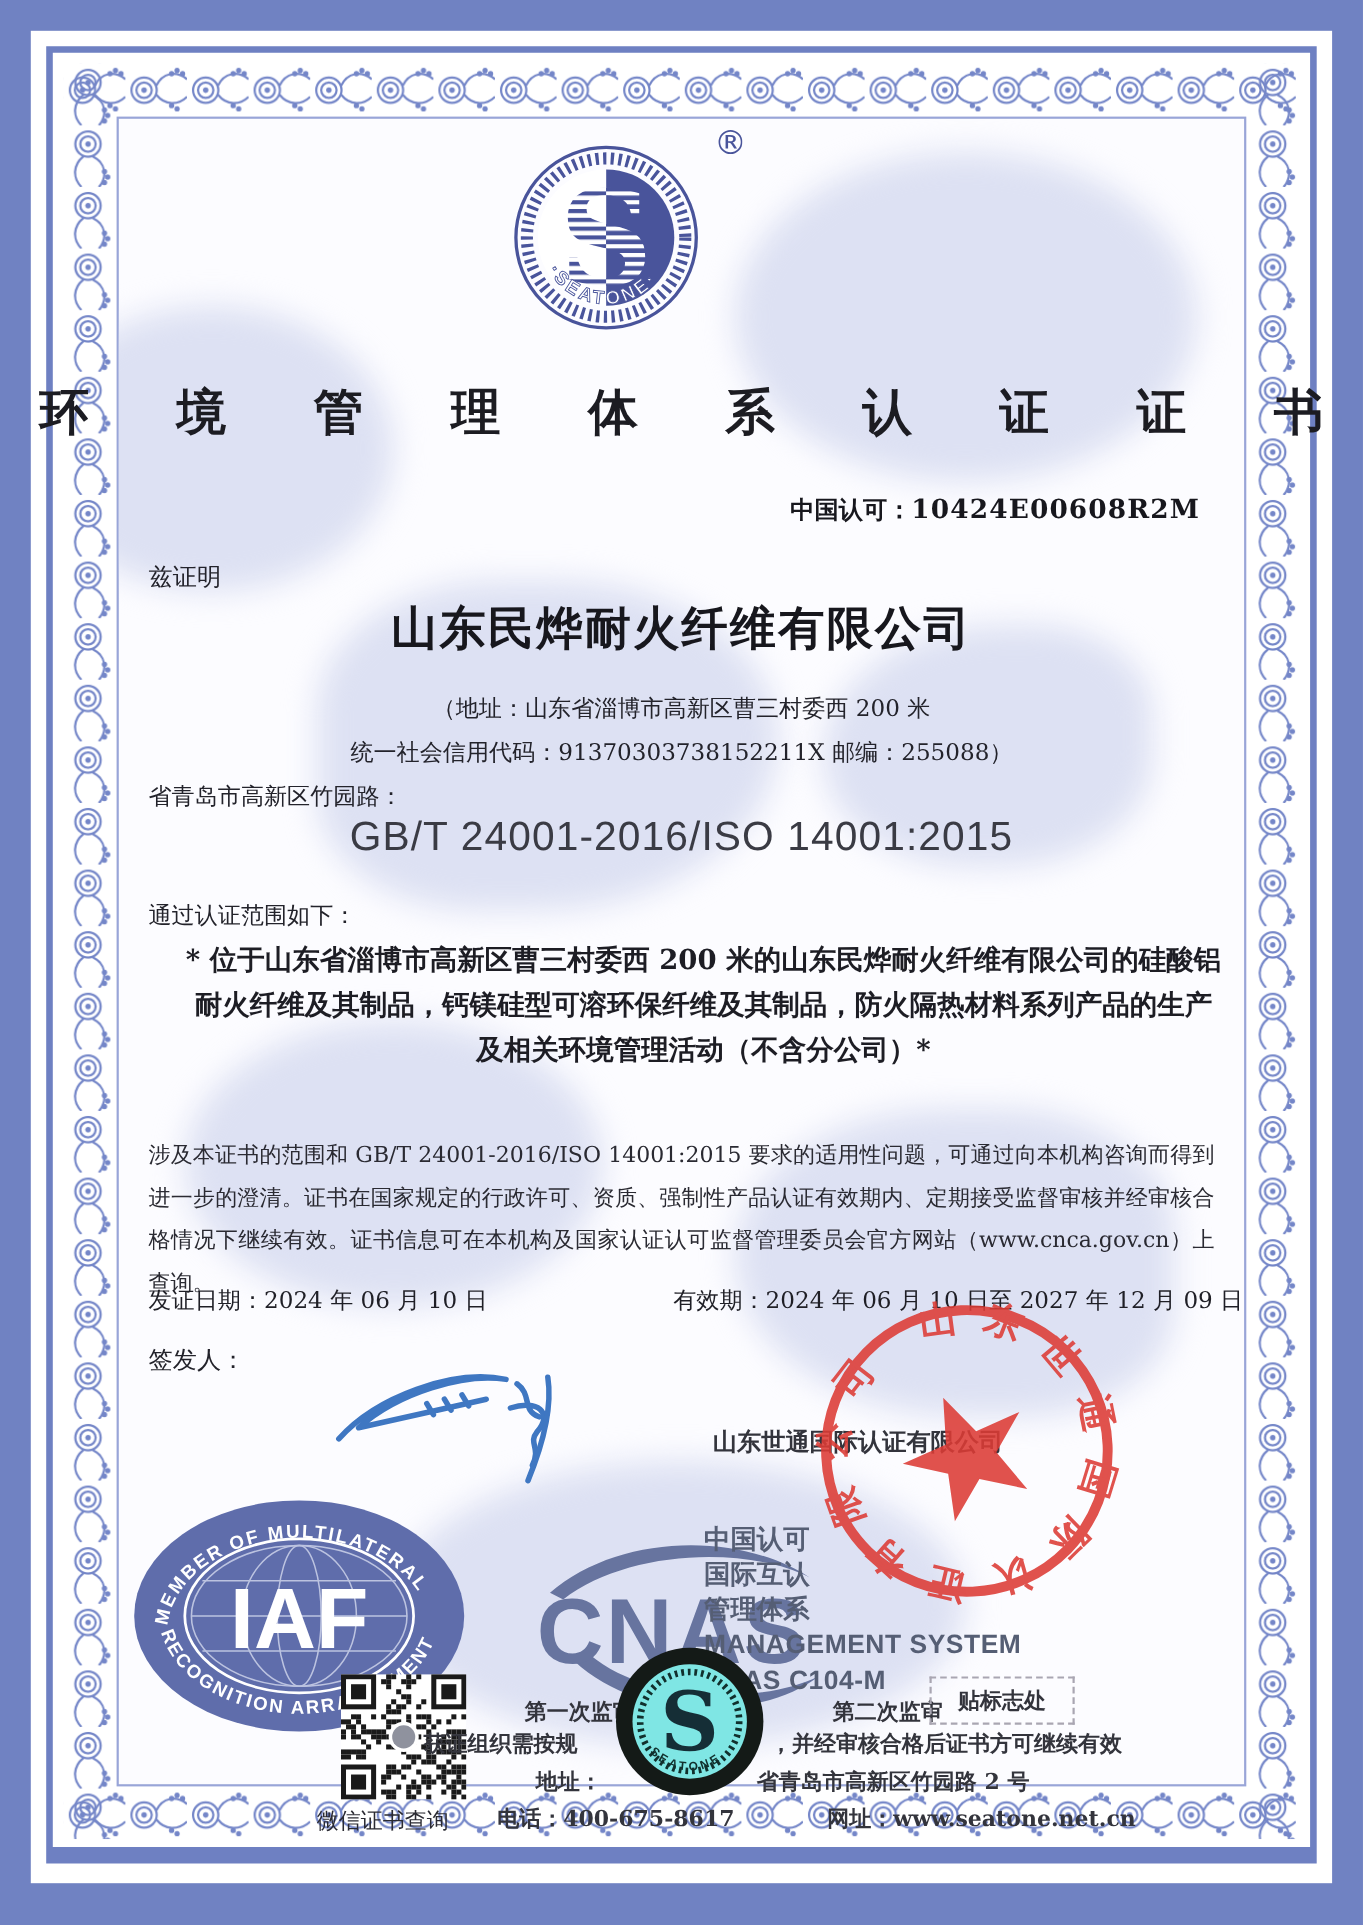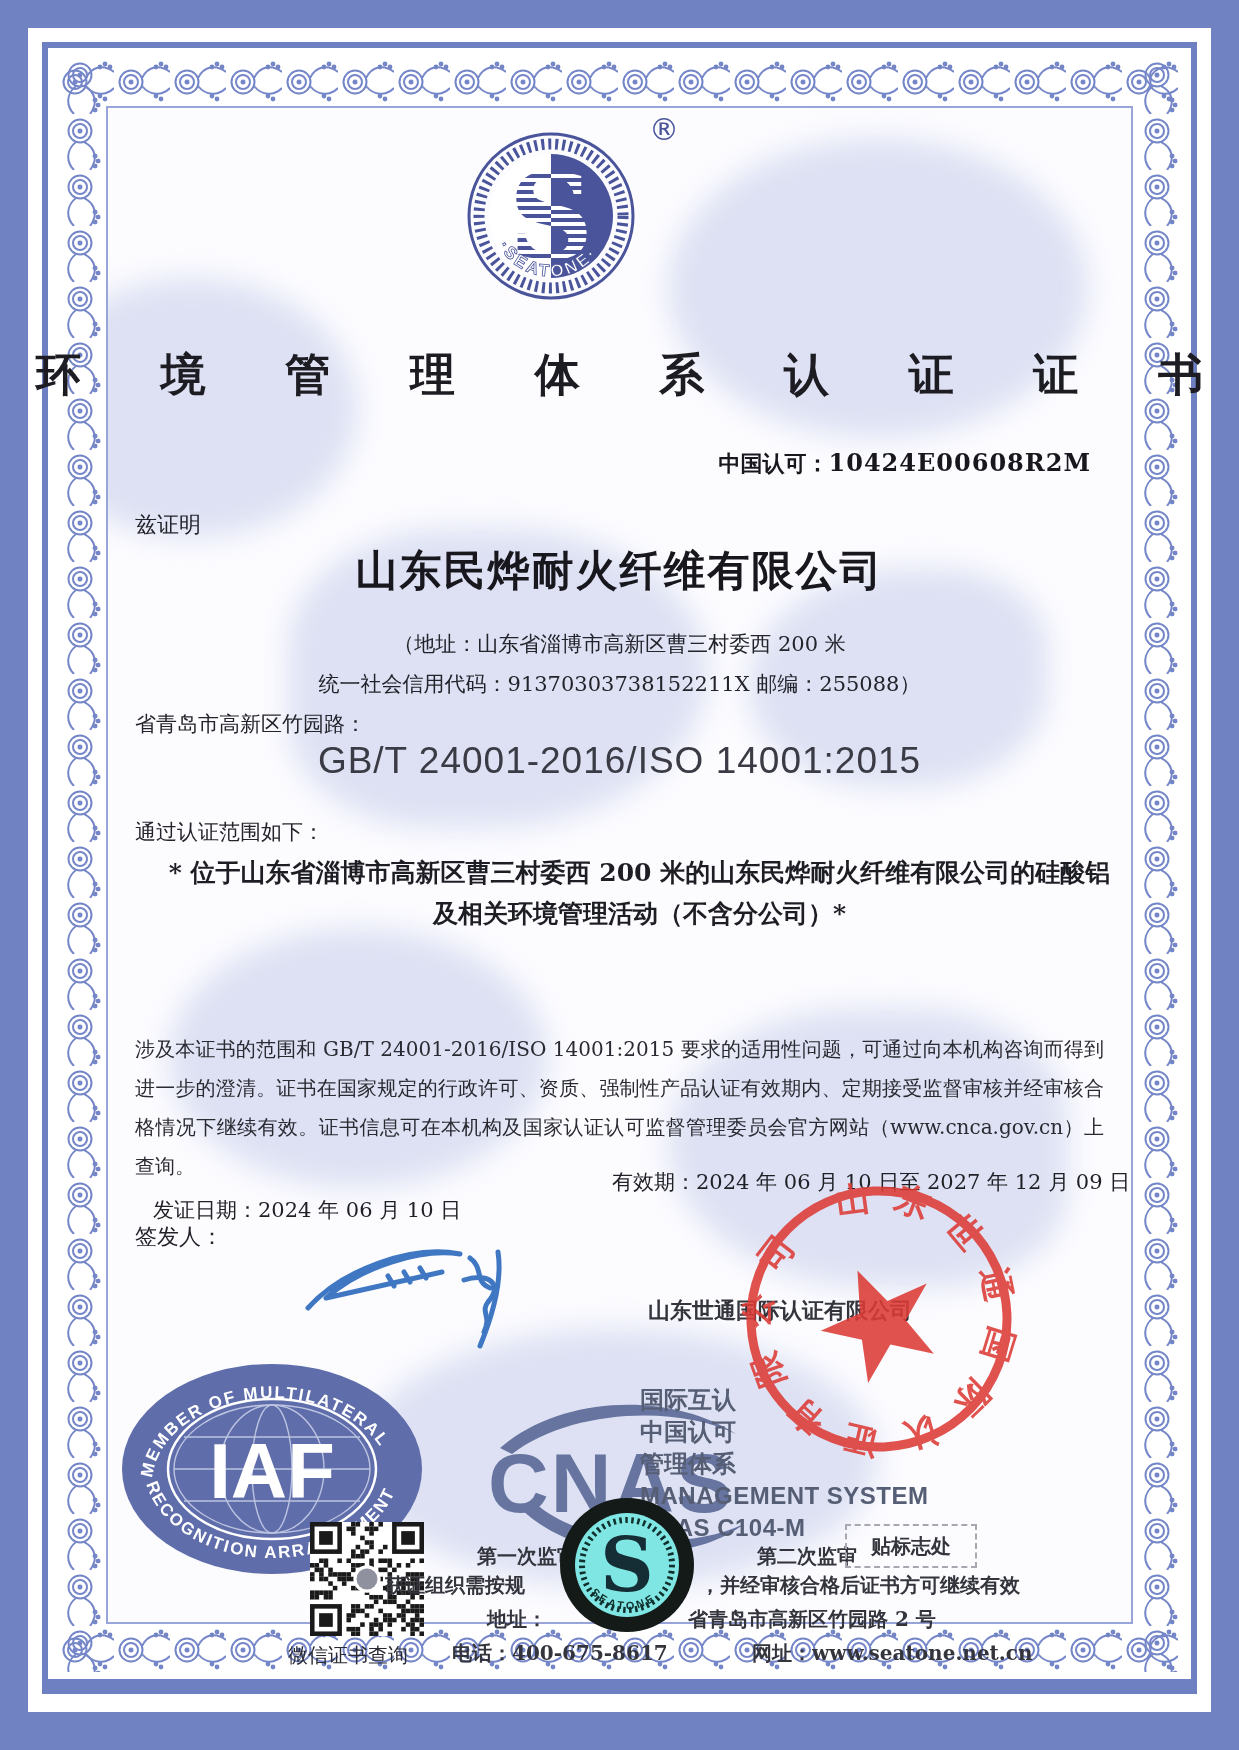--- a/index.html
+++ b/index.html
@@ -27,21 +27,21 @@
   .certify{left:135px;top:510px;font-size:22px;color:#23232b;}
   .company{left:0;right:0;top:543px;text-align:center;font-size:42px;font-weight:700;color:#17171d;letter-spacing:2px;}
   .addr1{left:0;right:0;top:630px;text-align:center;font-size:21px;color:#23232b;}
   .addr2{left:0;right:0;top:670px;text-align:center;font-size:21px;color:#23232b;}
   .stdlabel{left:135px;top:710px;font-size:21px;color:#23232b;}
   .standard{left:0;right:0;top:740px;text-align:center;font-size:37px;color:#3a3b44;
             font-family:"Liberation Sans","DejaVu Sans",sans-serif;letter-spacing:1px;}
   .scopelabel{left:135px;top:818px;font-size:21px;color:#23232b;}
   .scope{left:0;right:0;top:852px;text-align:center;font-size:25px;font-weight:700;color:#1d1d24;line-height:41px;margin-left:40px;}
   .notice{left:135px;right:135px;top:1030px;font-size:20px;color:#2a2a32;line-height:39px;text-align:justify;}
-  .issue{left:135px;top:1196px;font-size:21px;color:#1f1f26;margin-left:18px;}
+  .issue{left:135px;top:1168px;font-size:21px;color:#1f1f26;}
   .valid{left:612px;top:1168px;font-size:21px;color:#1f1f26;}
   .signer{left:135px;top:1222px;font-size:22px;color:#23232b;}
   .certifier{left:648px;top:1296px;font-size:22px;font-weight:700;color:#33343c;z-index:2;}
   .stamp{left:738px;top:1178px;width:282px;height:282px;z-index:3;opacity:.88;}
   .sig{left:292px;top:1228px;width:240px;height:130px;}
   .seatone-logo{left:443px;top:110px;width:232px;height:212px;}
   .iaf{left:118px;top:1360px;width:308px;height:218px;}
   .cnas{left:452px;top:1390px;width:318px;height:178px;}
   .accr{left:640px;top:1384px;font-family:"Liberation Sans","DejaVu Sans",sans-serif;color:#555e74;}
   .accr .cn{font-size:24px;line-height:32px;font-weight:600;}
@@ -216,20 +216,21 @@
   <div class="abs company">山东民烨耐火纤维有限公司</div>
   <div class="abs addr1">（地址：山东省淄博市高新区曹三村委西 200 米</div>
   <div class="abs addr2">统一社会信用代码：91370303738152211X 邮编：255088）</div>
 
   <div class="abs stdlabel">省青岛市高新区竹园路：</div>
   <div class="abs standard">GB/T 24001-2016/ISO 14001:2015</div>
   <div class="abs scopelabel">通过认证范围如下：</div>
 
   <div class="abs scope">
     <div>* 位于山东省淄博市高新区曹三村委西 200 米的山东民烨耐火纤维有限公司的硅酸铝</div>
+    <div>耐火纤维及其制品，钙镁硅型可溶环保纤维及其制品，防火隔热材料系列产品的生产</div>
     <div>及相关环境管理活动（不含分公司）*</div>
   </div>
 
   <div class="abs notice">涉及本证书的范围和 GB/T 24001-2016/ISO 14001:2015 要求的适用性问题，可通过向本机构咨询而得到进一步的澄清。证书在国家规定的行政许可、资质、强制性产品认证有效期内、定期接受监督审核并经审核合格情况下继续有效。证书信息可在本机构及国家认证认可监督管理委员会官方网站（www.cnca.gov.cn）上查询。</div>
 
   <div class="abs issue">发证日期：2024 年 06 月 10 日</div>
   <div class="abs valid">有效期：2024 年 06 月 10 日至 2027 年 12 月 09 日</div>
   <div class="abs signer">签发人：</div>
 
   <svg class="abs sig" viewBox="0 0 240 130">
@@ -279,22 +280,22 @@
     </text>
   </svg>
 
   <svg class="abs cnas" viewBox="0 0 318 178">
     <path d="M 48 58 C 110 4 220 2 284 44 C 224 14 116 20 60 64 Z" fill="#67749f"></path>
     <path d="M 70 120 C 130 176 240 174 292 134 C 238 160 136 158 84 114 Z" fill="#67749f"></path>
     <text x="159" y="122" text-anchor="middle" font-family="'Liberation Sans',sans-serif" font-size="84" font-weight="700" fill="#67749f" letter-spacing="2">CNAS</text>
   </svg>
 
   <div class="abs accr">
+    <div class="cn">中国认可</div>
     <div class="cn">国际互认</div>
-    <div class="cn">中国认可</div>
     <div class="cn">管理体系</div>
     <div class="en">MANAGEMENT SYSTEM</div>
     <div class="en">CNAS C104-M</div>
   </div>
 
   <svg id="qrsvg" class="abs qr" viewBox="0 0 25 25">
       <rect x="0" y="0" width="25" height="25" fill="#ffffff"></rect>
       <rect x="9" y="0" width="1" height="1" fill="#1a1a1a"></rect>
       <rect x="10" y="0" width="1" height="1" fill="#1a1a1a"></rect>
       <rect x="13" y="0" width="1" height="1" fill="#1a1a1a"></rect>

